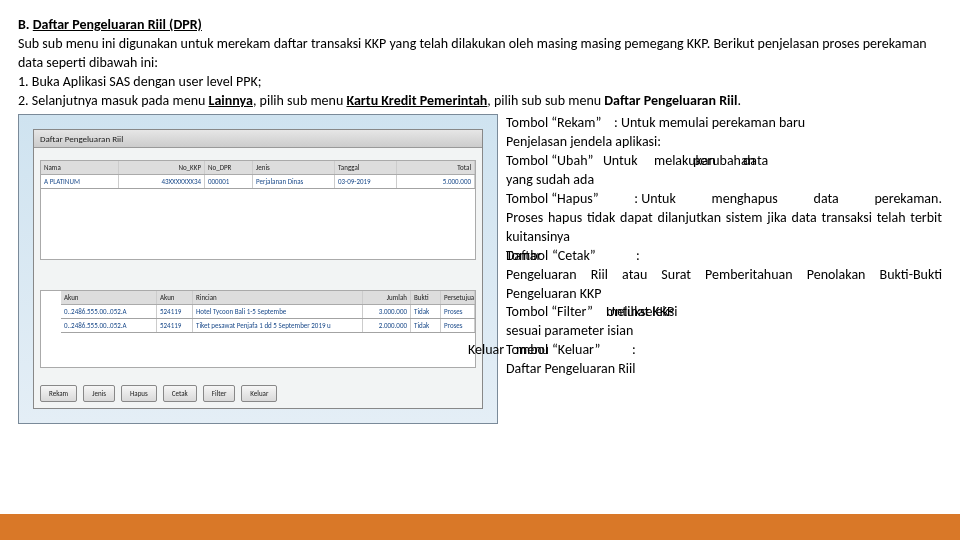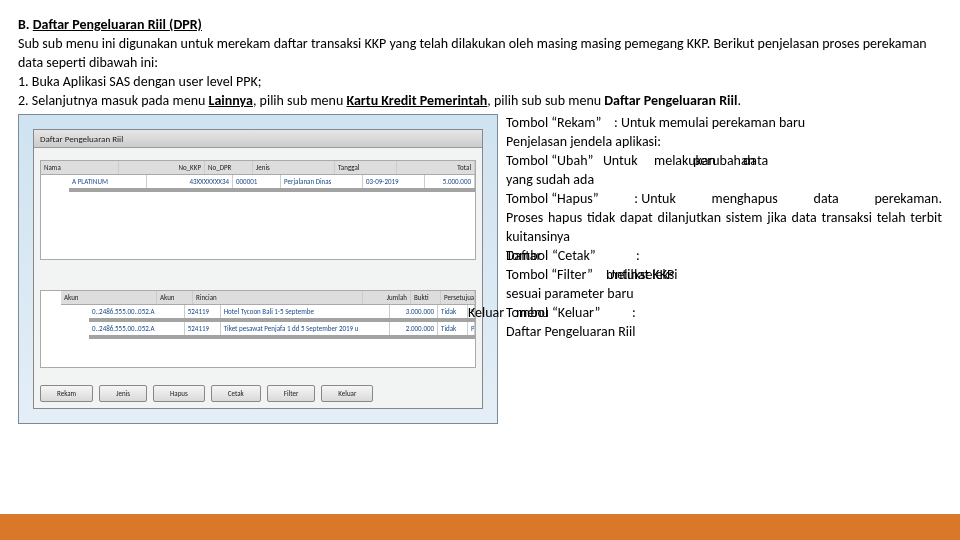--- a/index.html
+++ b/index.html
@@ -55,31 +55,31 @@
   }
   .top-table { top: 30px; height: 100px; }
   .bot-table { top: 160px; height: 78px; padding-left: 20px; }
   .t-head { display: flex; background: #ddd; border-bottom: 1px solid #aaa; }
   .t-head > div, .t-row > div {
     padding: 2px 3px;
     border-right: 1px solid #ccc;
     white-space: nowrap;
     overflow: hidden;
   }
-  .t-row { display: flex; border-bottom: 4px solid #a3a3a3; margin-left: 28px; }
+  .t-row { display: flex; border-bottom: 1px solid #a3a3a3; }
   .t-row.blue { color: #1a4a8a; }
   .btn-bar {
     position: absolute;
     left: 6px; bottom: 6px;
     display: flex;
     gap: 6px;
   }
   .btn {
     font-size: 7px;
-    padding: 3px 16px;
+    padding: 3px 8px;
     background: linear-gradient(#f6f6f6,#d9d9d9);
     border: 1px solid #888;
     border-radius: 2px;
     color: #222;
   }
   .explain {
     flex: 1;
     line-height: 1.35;
     font-size: 14px;
     text-align: justify;
@@ -188,27 +188,28 @@
         <span>perekaman.</span>
     </p>
     <p>Proses  hapus  tidak  dapat  dilanjutkan  sistem  jika  data transaksi telah terbit kuitansinya</p>
     <p style="position:relative;height:19px;">
       <span style="position:absolute;left:0;">Tombol</span>
       <span style="position:absolute;left:0;">Daftar</span>
       <span style="position:absolute;left:46px;">“Cetak”</span>
       <span style="position:absolute;left:130px;">:</span>
       <span style="position:absolute;left:46px;opacity:.0;">Untuk</span>
     </p>
+    <p>Pengeluaran  Riil  atau  Surat  Pemberitahuan  Penolakan Bukti-Bukti Pengeluaran KKP</p>
     <p style="position:relative;height:19px;">
       <span>Tombol “Filter”</span>
       <span style="position:absolute;left:100px;">Untuk</span>
       <span style="position:absolute;left:134px;">seleksi</span>
       <span style="position:absolute;left:100px;">melihat KKP</span>
     </p>
-    <p>sesuai parameter baru</p>
+    <p>sesuai parameter isian</p>
     <p style="position:relative;height:19px;margin-left:-38px;">
       <span style="position:absolute;left:38px;">Tombol</span>
       <span style="position:absolute;left:84px;">“Keluar”</span>
       <span style="position:absolute;left:0px;">Keluar</span>
       <span style="position:absolute;left:48px;">menu</span>
       <span style="position:absolute;left:164px;">:</span>
       <span style="position:absolute;left:88px;opacity:.0;">Untuk</span>
     </p>
     <p>Daftar Pengeluaran Riil</p>
   </div>

